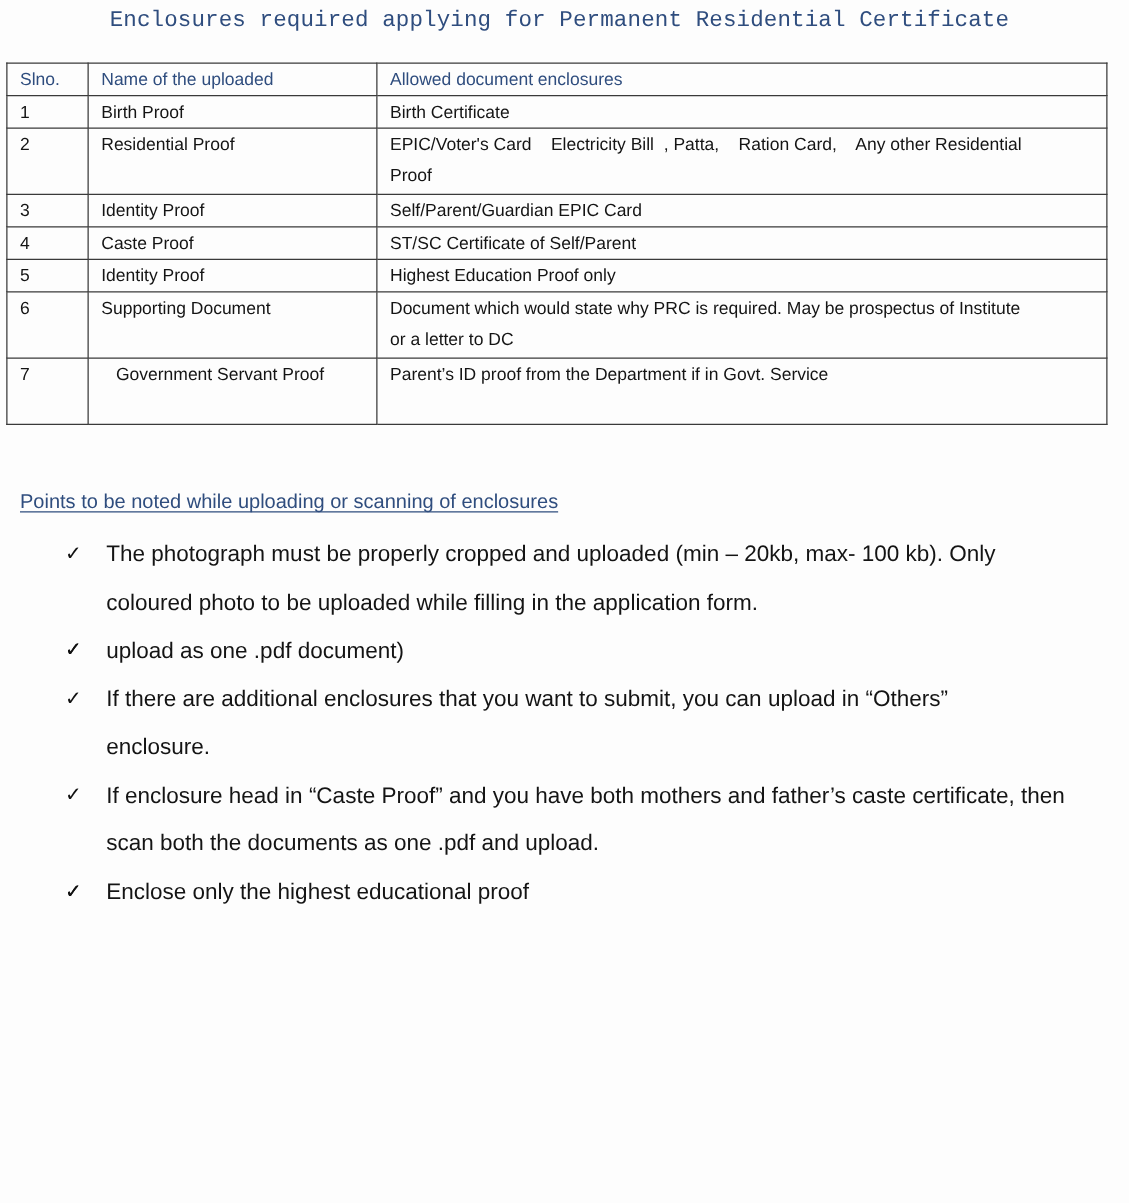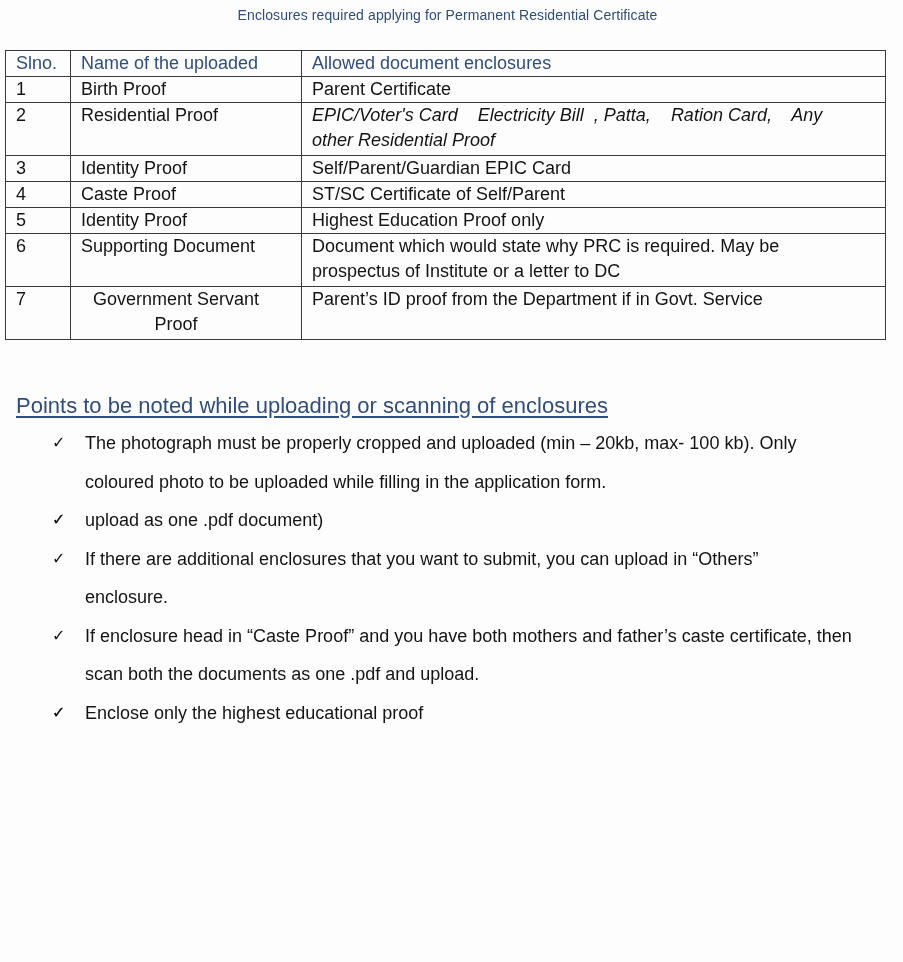--- a/index.html
+++ b/index.html
@@ -14,31 +14,32 @@
       overflow: hidden;
       font-family: "Liberation Sans", "DejaVu Sans", sans-serif;
       color: #111;
     }
     .doc-title {
       position: absolute;
       top: 7px;
       left: 0;
       width: 895px;
       text-align: center;
-      font-size: 14px;
+      font-size: 18px;
       color: #2f4d7e;
       letter-spacing: 0.1px;
+      font-family: Liberation Mono, monospace;
     }
     table.enclosures {
       position: absolute;
       top: 50px;
       left: 5px;
       width: 880px;
       border-collapse: collapse;
-      font-size: 18px;
+      font-size: 14px;
       table-layout: fixed;
     }
     table.enclosures td, table.enclosures th {
       border: 1.5px solid #3a3a3a;
       padding: 0 10px;
       vertical-align: top;
       text-align: left;
       font-weight: normal;
       line-height: 25px;
       color: #141414;
@@ -49,21 +50,21 @@
     col.c1 { width: 65px; }
     col.c2 { width: 231px; }
     col.c3 { width: 584px; }
     table.enclosures tr { height: 26px; }
     table.enclosures tr.tall { height: 53px; }
 
     .notes-heading {
       position: absolute;
       top: 393px;
       left: 16px;
-      font-size: 22px;
+      font-size: 16px;
       color: #2f4d7e;
       text-decoration: underline;
       text-underline-offset: 3px;
     }
     ul.notes {
       position: absolute;
       top: 424px;
       left: 0;
       margin: 0;
       padding: 0;
@@ -102,26 +103,26 @@
     <tr>
       <th>Slno.</th>
       <th>Name of the uploaded</th>
       <th>Allowed document enclosures</th>
     </tr>
   </thead>
   <tbody>
     <tr>
       <td>1</td>
       <td>Birth Proof</td>
-      <td>Parent Certificate</td>
+      <td>Birth Certificate</td>
     </tr>
     <tr class="tall">
       <td>2</td>
       <td>Residential Proof</td>
-      <td style="padding-right:36px;font-style:italic;">EPIC/Voter's Card&nbsp;&nbsp;&nbsp; Electricity Bill&nbsp; , Patta,&nbsp;&nbsp;&nbsp; Ration Card,&nbsp;&nbsp;&nbsp; Any other Residential Proof</td>
+      <td style="padding-right:36px;">EPIC/Voter's Card&nbsp;&nbsp;&nbsp; Electricity Bill&nbsp; , Patta,&nbsp;&nbsp;&nbsp; Ration Card,&nbsp;&nbsp;&nbsp; Any other Residential Proof</td>
     </tr>
     <tr>
       <td>3</td>
       <td>Identity Proof</td>
       <td>Self/Parent/Guardian EPIC Card</td>
     </tr>
     <tr>
       <td>4</td>
       <td>Caste Proof</td>
       <td>ST/SC Certificate of Self/Parent</td>

